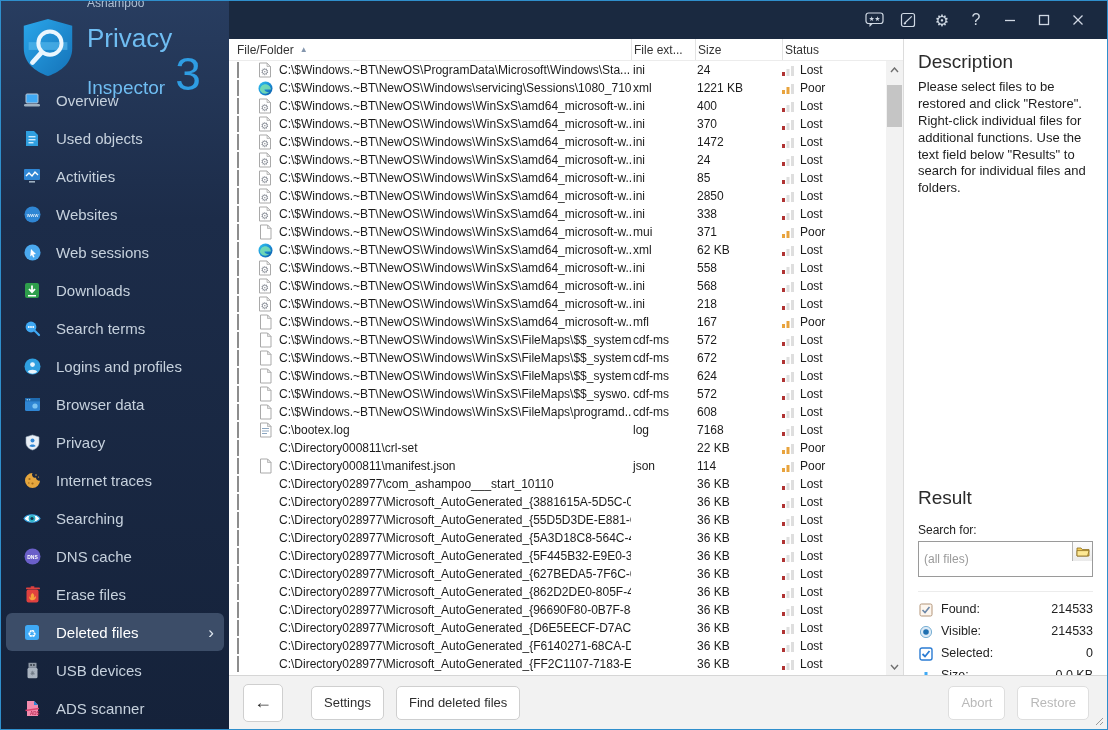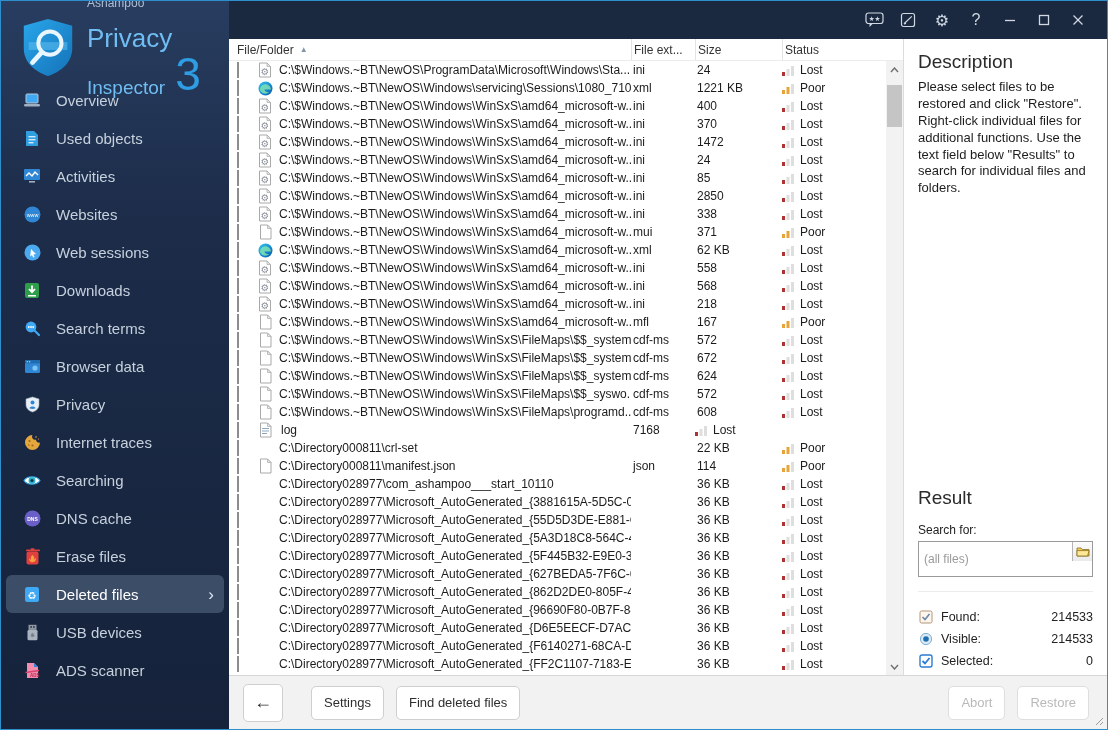--- a/index.html
+++ b/index.html
@@ -60,21 +60,21 @@
   .rp-desc { font-size:13px; color:#1d1d1d; line-height:1.3; }
   .result-block { position:absolute; top:448px; left:14px; right:14px; }
   .search-label { font-size:12px; color:#222; margin:14px 0 4px; }
   .search-wrap { position:relative; }
   .search-input { width:100%; height:36px; border:1px solid #9a9a9a; font-size:12px; padding:0 24px 0 5px;
                   font-family:"Liberation Sans", sans-serif; color:#333; background:#fff; }
   .search-input::placeholder { color:#9a9a9a; }
   .folder-btn { position:absolute; right:1px; top:1px; width:20px; height:19px; border:none; border-left:1px solid #b5b5b5;
                 background:linear-gradient(#fdfdfd,#eaeaea); display:flex; align-items:center; justify-content:center; }
   .stats { margin-top:14px; border-top:1px solid #ececec; padding-top:10px; }
-  .stat-row { display:flex; align-items:flex-end; height:22px; font-size:12.5px; color:#222; }
+  .stat-row { display:flex; align-items:flex-start; height:22px; font-size:12.5px; color:#222; }
   .stat-ico { width:15px; height:15px; margin-right:8px; display:flex; align-items:center; justify-content:center; }
   .stat-val { margin-left:auto; }
 
   
   .bottombar { position:absolute; left:228px; right:0; bottom:0; height:54px; background:#f2f2f2;
                border-top:1px solid #d6d6d6; display:flex; align-items:center; padding:0 18px 0 14px; }
   .btn { background:#fff; border:1px solid #cfcfcf; border-radius:5px; height:34px; padding:0 12px;
          font-size:13px; color:#2e2e2e; font-family:"Liberation Sans", sans-serif; }
   .btn-back { width:40px; height:38px; font-size:18px; padding:0; margin-right:16px; }
   .btn + .btn { margin-left:12px; }
@@ -176,20 +176,30 @@
               <circle cx="4.8" cy="7" r="0.9" fill="#fff"></circle>
               <circle cx="7" cy="7" r="0.9" fill="#fff"></circle>
               <circle cx="9.2" cy="7" r="0.9" fill="#fff"></circle>
               <line x1="11" y1="11" x2="15" y2="15" stroke="#3fa9f5" stroke-width="2.2" stroke-linecap="round"></line>
             </svg>
           </span>
           <span>Search terms</span>
         </div>
         <div class="nav-item">
           <span class="nav-ico">
+            <svg width="17" height="17" viewBox="0 0 17 17">
+              <circle cx="8.5" cy="8.5" r="8" fill="#2f9fe0"></circle>
+              <circle cx="8.5" cy="6.6" r="2.4" fill="#eaf5fd"></circle>
+              <path d="M3.8 14 c0.6,-3 8.8,-3 9.4,0 a8 8 0 0 1 -9.4 0" fill="#eaf5fd"></path>
+            </svg>
+          </span>
+          <span>Logins and profiles</span>
+        </div>
+        <div class="nav-item">
+          <span class="nav-ico">
             <svg width="17" height="15" viewBox="0 0 17 15">
               <rect x="1" y="1" width="15" height="13" rx="1.5" fill="#2f86d4"></rect>
               <rect x="1" y="1" width="15" height="3.4" fill="#1f6bb0"></rect>
               <circle cx="3.3" cy="2.7" r="0.8" fill="#9fd2f5"></circle>
               <circle cx="5.6" cy="2.7" r="0.8" fill="#9fd2f5"></circle>
               <circle cx="11" cy="9" r="2.6" fill="#7cc4f2"></circle>
             </svg>
           </span>
           <span>Browser data</span>
         </div>
@@ -768,20 +778,21 @@
             <div><span class="cb"></span></div>
             <div class="fico">
               <svg width="13" height="16" viewBox="0 0 13 16">
                 <path d="M1.5 1 h7 l3.5 3.5 v10.5 h-10.5 z" fill="#fff" stroke="#a9a9a9"></path>
                 <path d="M8.5 1 l3.5 3.5 h-3.5 z" fill="#e8e8e8" stroke="#a9a9a9" stroke-width="0.7"></path>
                 <line x1="3" y1="6.5" x2="10" y2="6.5" stroke="#8ca6c0" stroke-width="1"></line>
                 <line x1="3" y1="9" x2="10" y2="9" stroke="#8ca6c0" stroke-width="1"></line>
                 <line x1="3" y1="11.5" x2="8" y2="11.5" stroke="#8ca6c0" stroke-width="1"></line>
               </svg>
             </div>
+            <div class="cell-path">C:\bootex.log</div>
             <div class="cell-ext">log</div>
             <div class="cell-size">7168</div>
             <div class="cell-status">
               <svg width="12" height="11" viewBox="0 0 12 11">
                 <rect x="0" y="7" width="3" height="4" fill="#b03333"></rect>
                 <rect x="4.5" y="4" width="3" height="7" fill="#dedede"></rect>
                 <rect x="9" y="1" width="3" height="10" fill="#dedede"></rect>
               </svg>
               <span>Lost</span>
             </div>

